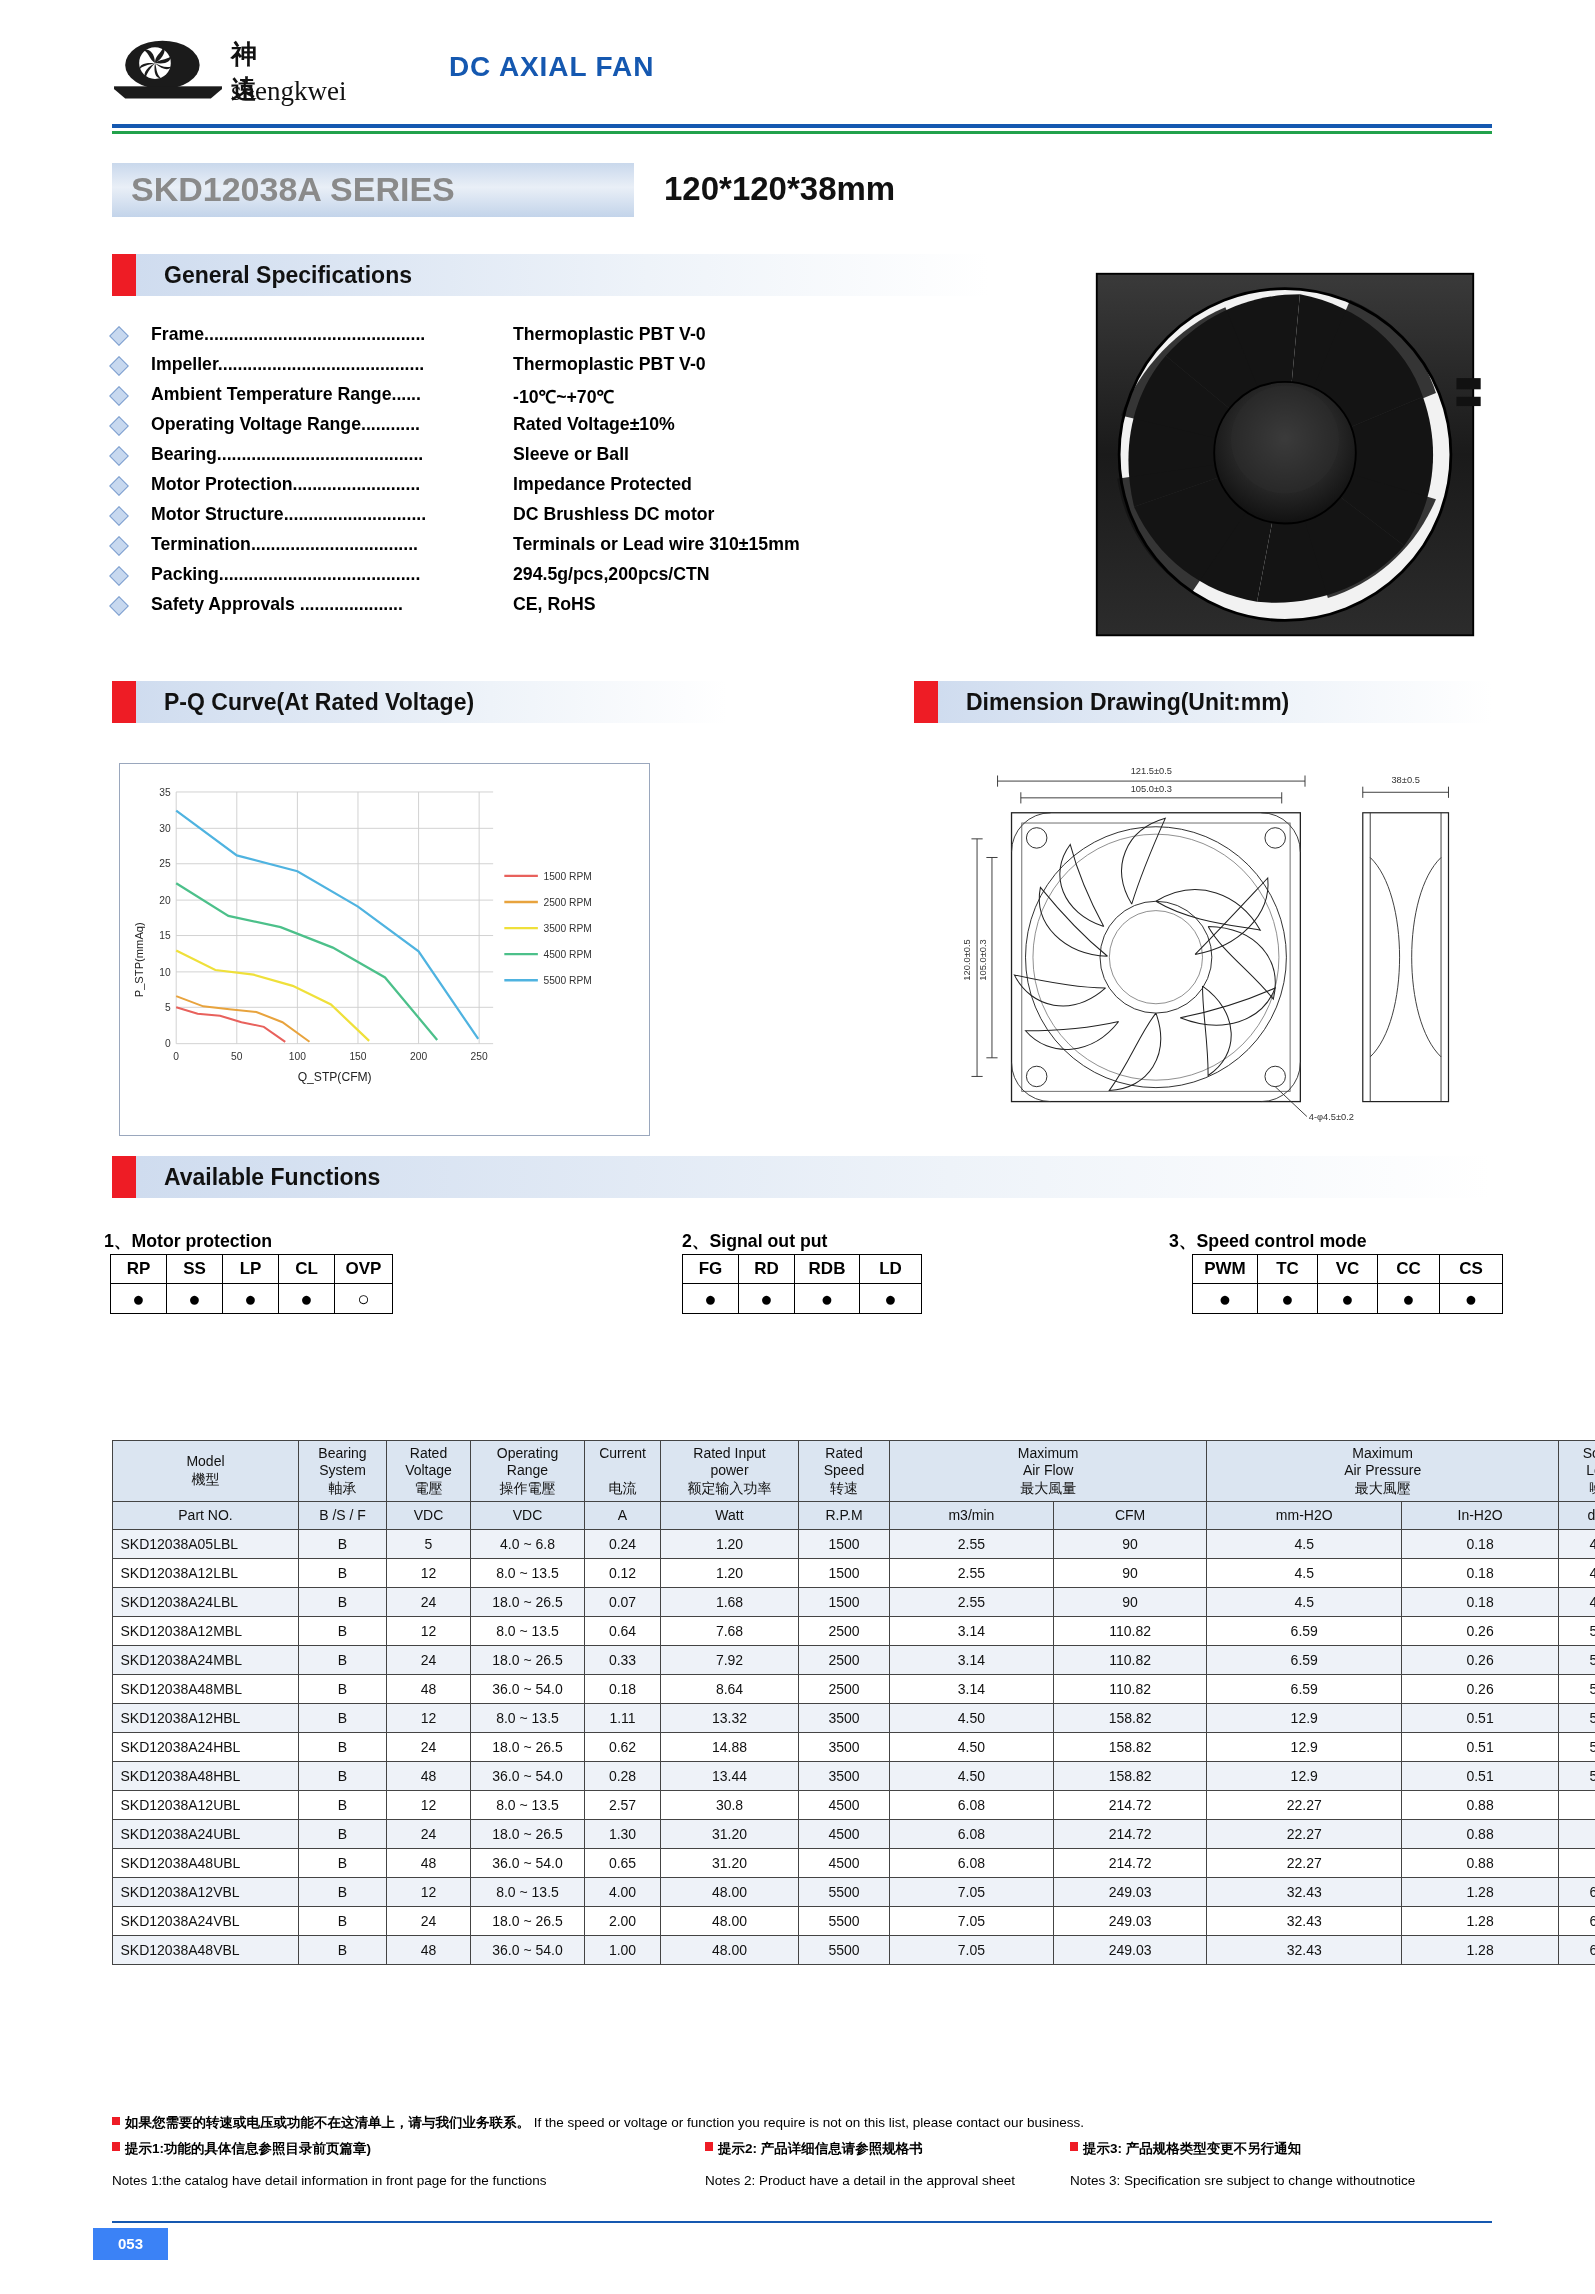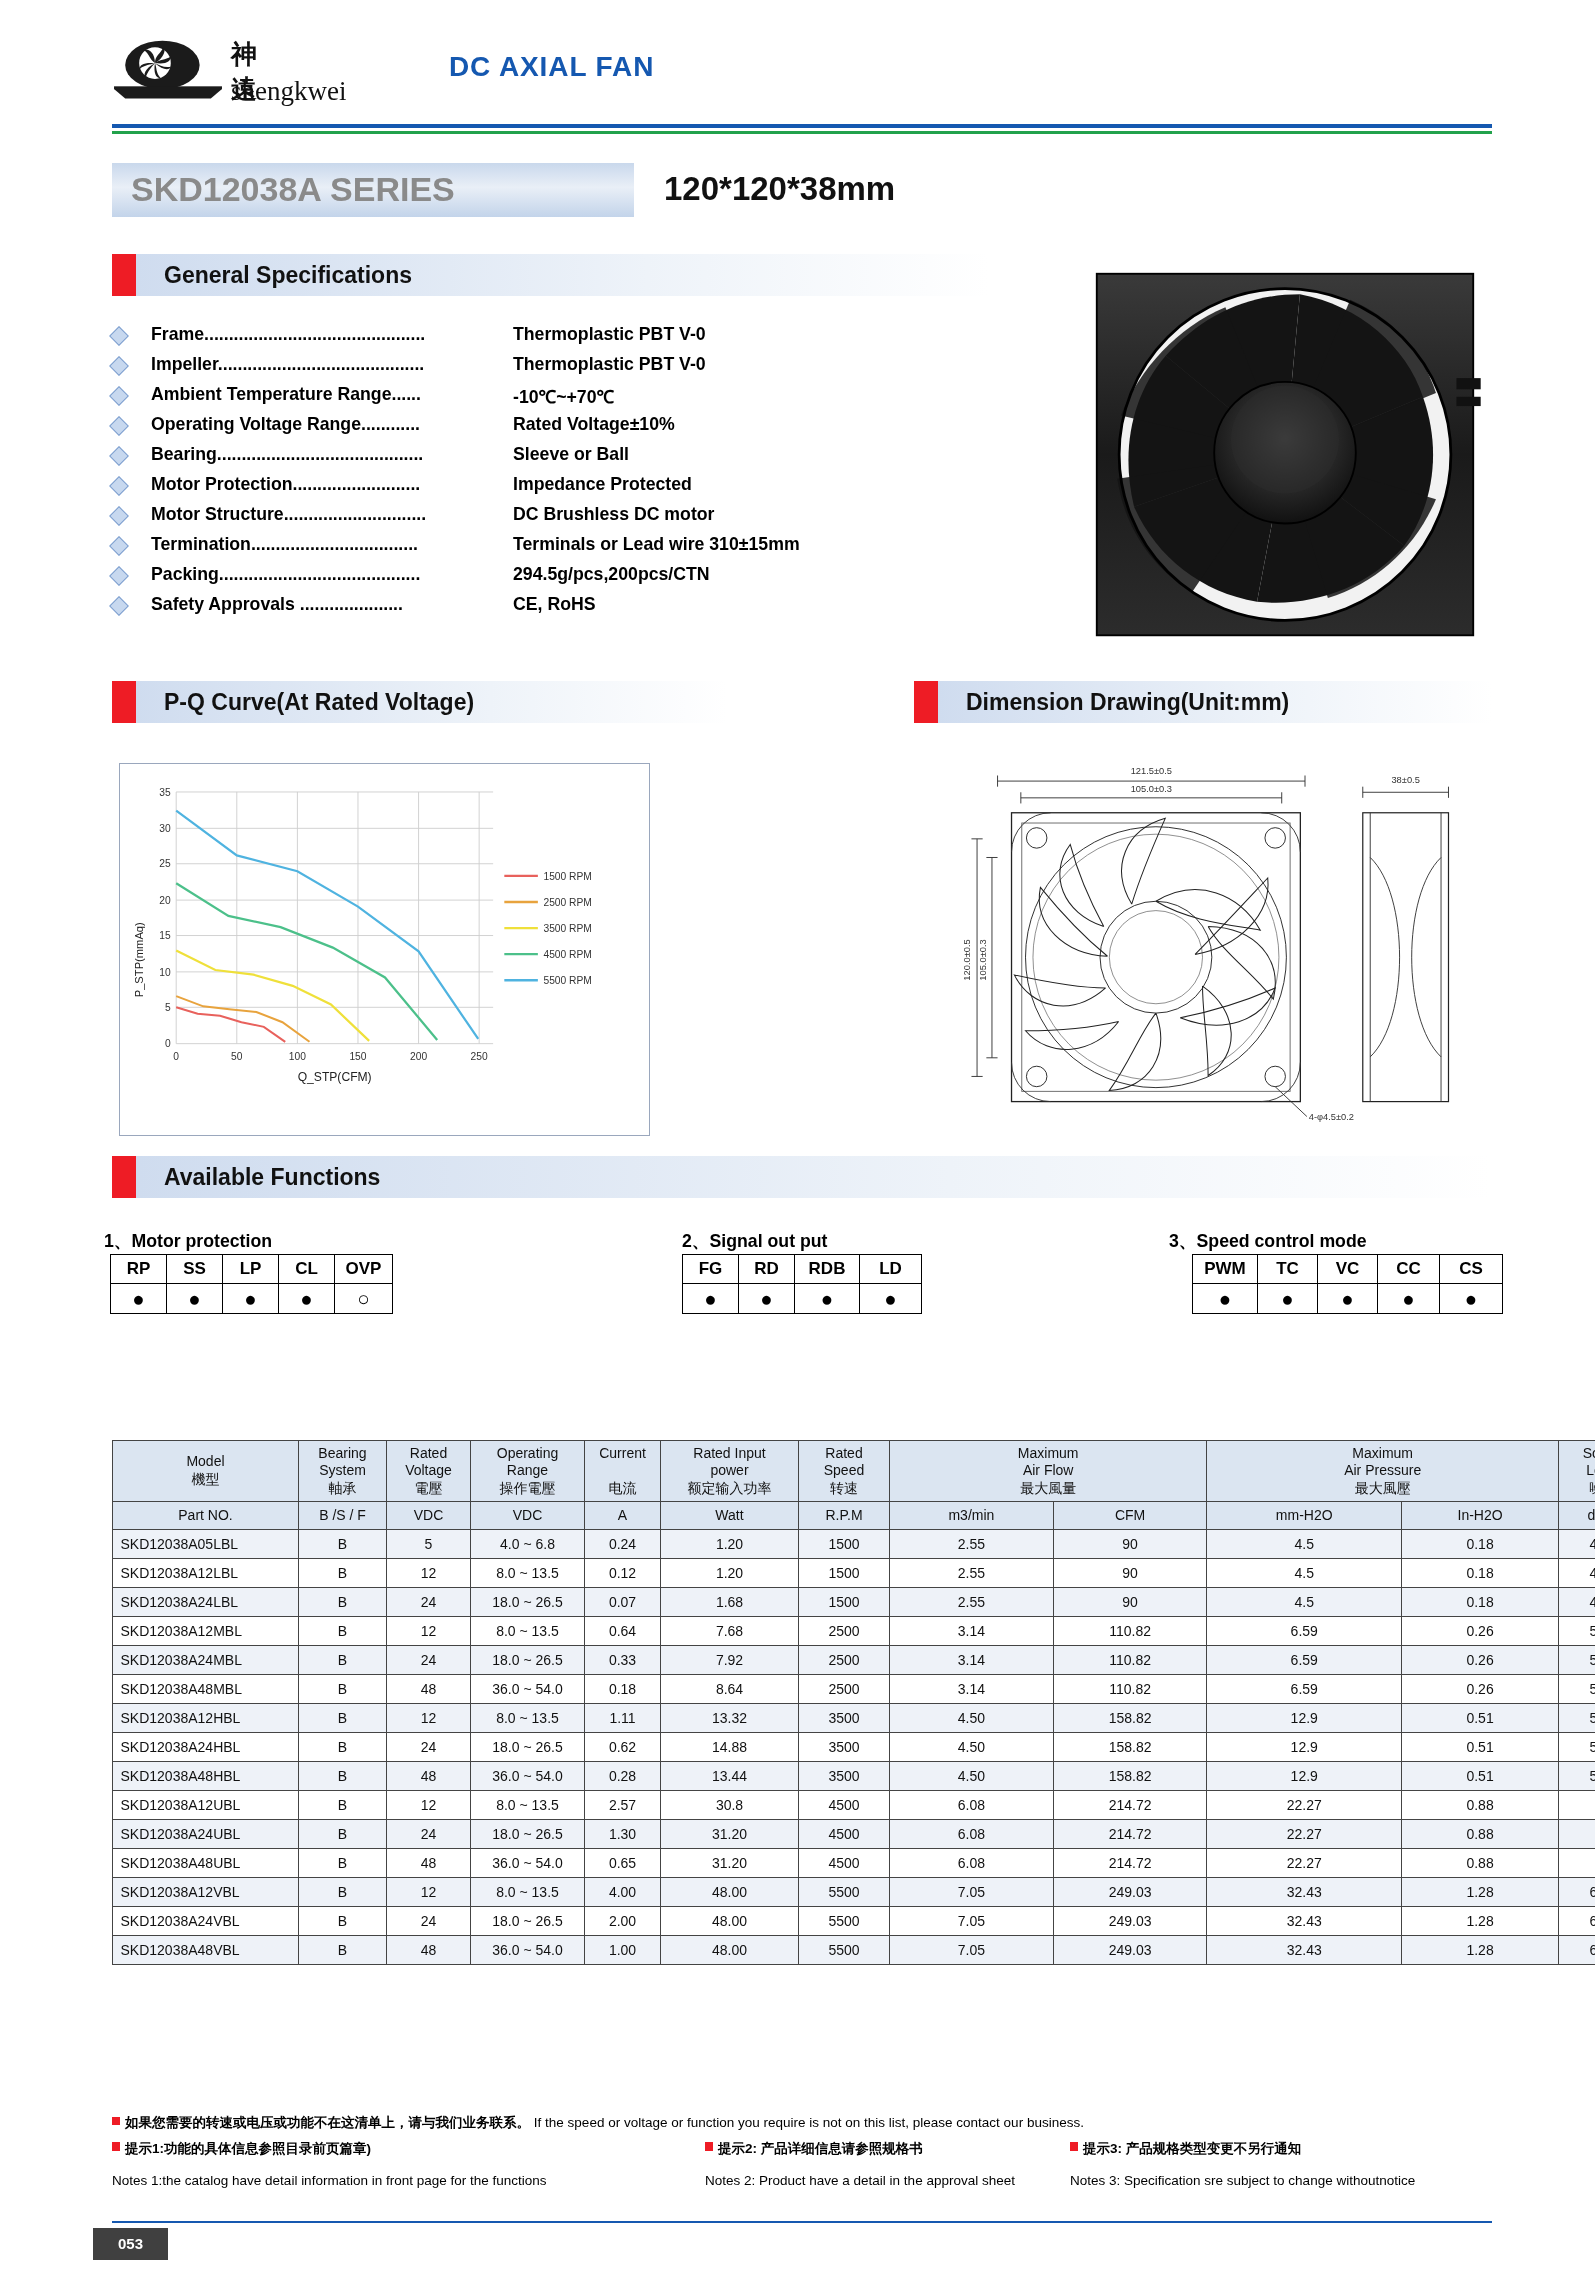--- a/index.html
+++ b/index.html
@@ -65,21 +65,21 @@
   .ptbl .subhdr td { background:#dbe5f1; height:28px; }
   .ptbl tbody td { height:29px; background:#eef2f8; }
   .ptbl tbody tr.alt td { background:#ffffff; }
   .ptbl td.model { text-align:left; padding-left:7.5px; }
 
   
   .notes { position:absolute; left:112px; top:2114px; width:1398px; }
   .note-line { position:relative; font-size:13.5px; margin-bottom:3.7px; }
   .sq { display:inline-block; width:8.4px; height:8.4px; background:#ee1c25; margin-right:4.7px; vertical-align:1.9px;}
   .note-cn { font-weight:bold; }
-  .footnum { position:absolute; left:93px; top:2228px; width:75px; height:32px; background:#404040; color:#fff;
+  .footnum { position:absolute; left:93px; top:2228px; width:75px; height:32px; background:#3b82f6; color:#fff;
      font-size:15px; font-weight:bold; text-align:center; line-height:32px; }
   .foot-rule { position:absolute; left:112px; top:2221px; width:1380px; height:1.9px; background:#1558b0; }
 </style>
 </head>
 <body>
 
 <div class="page">
 
   <div class="hdr">
     <div class="logo-wrap">

